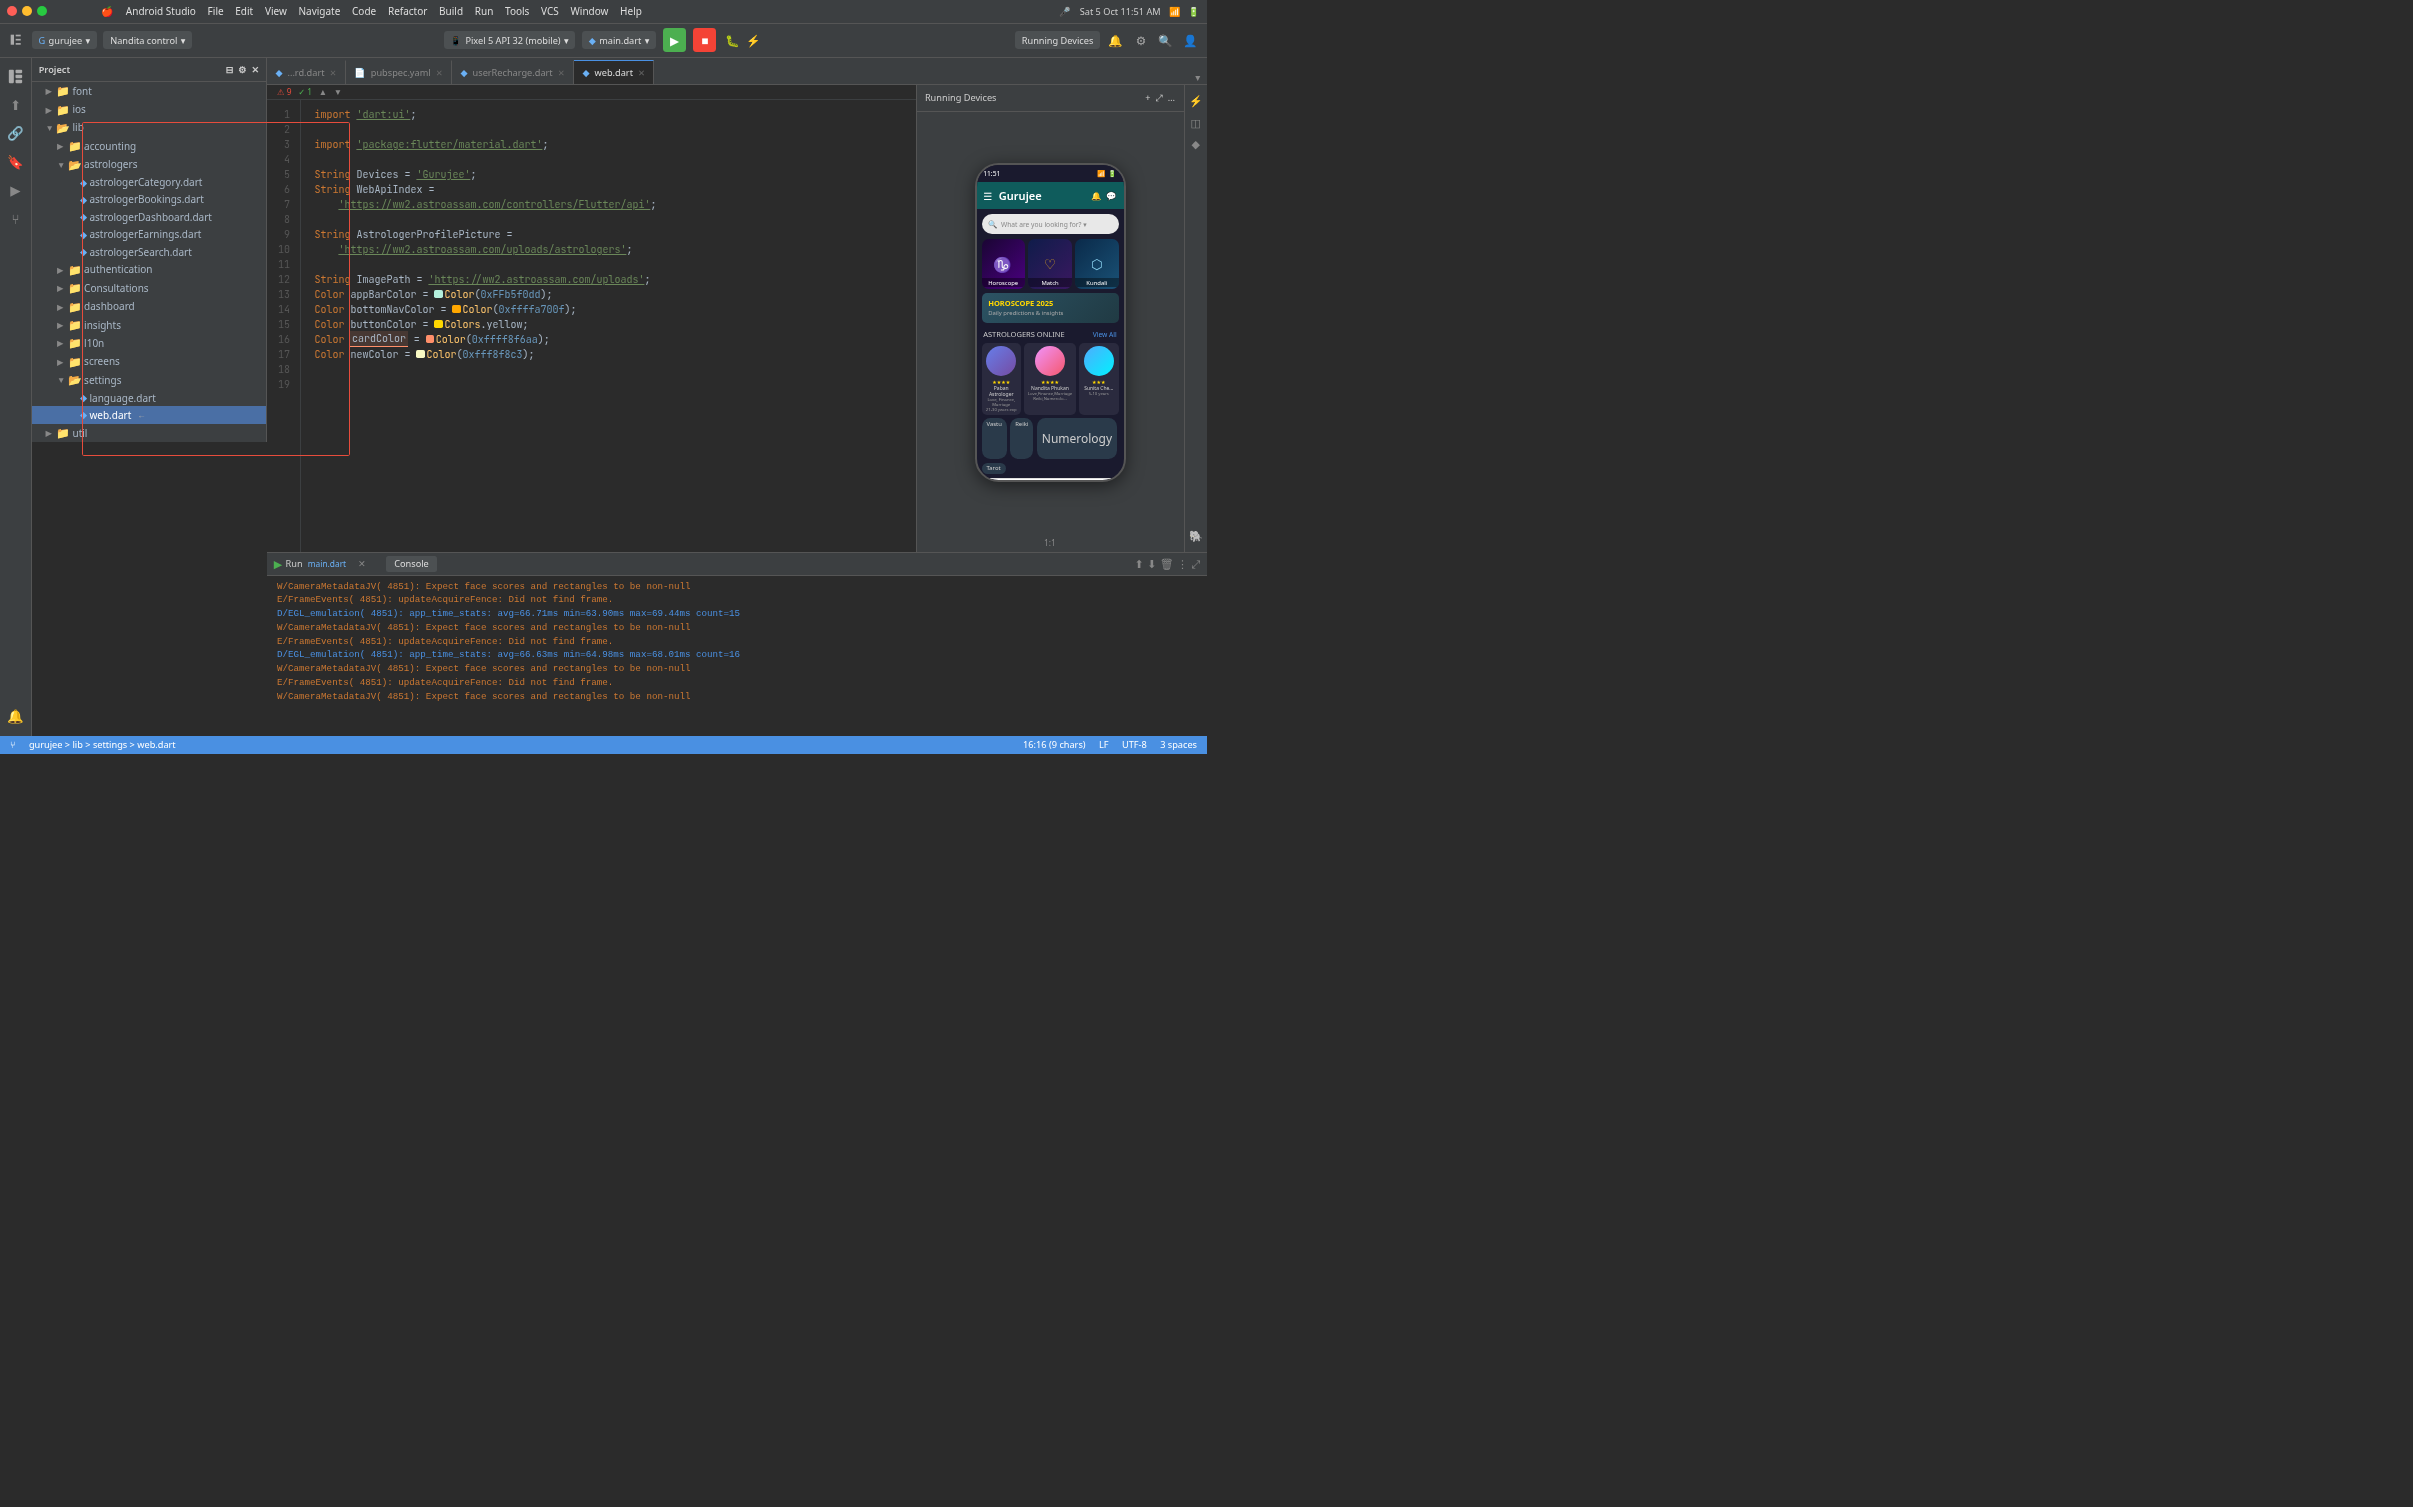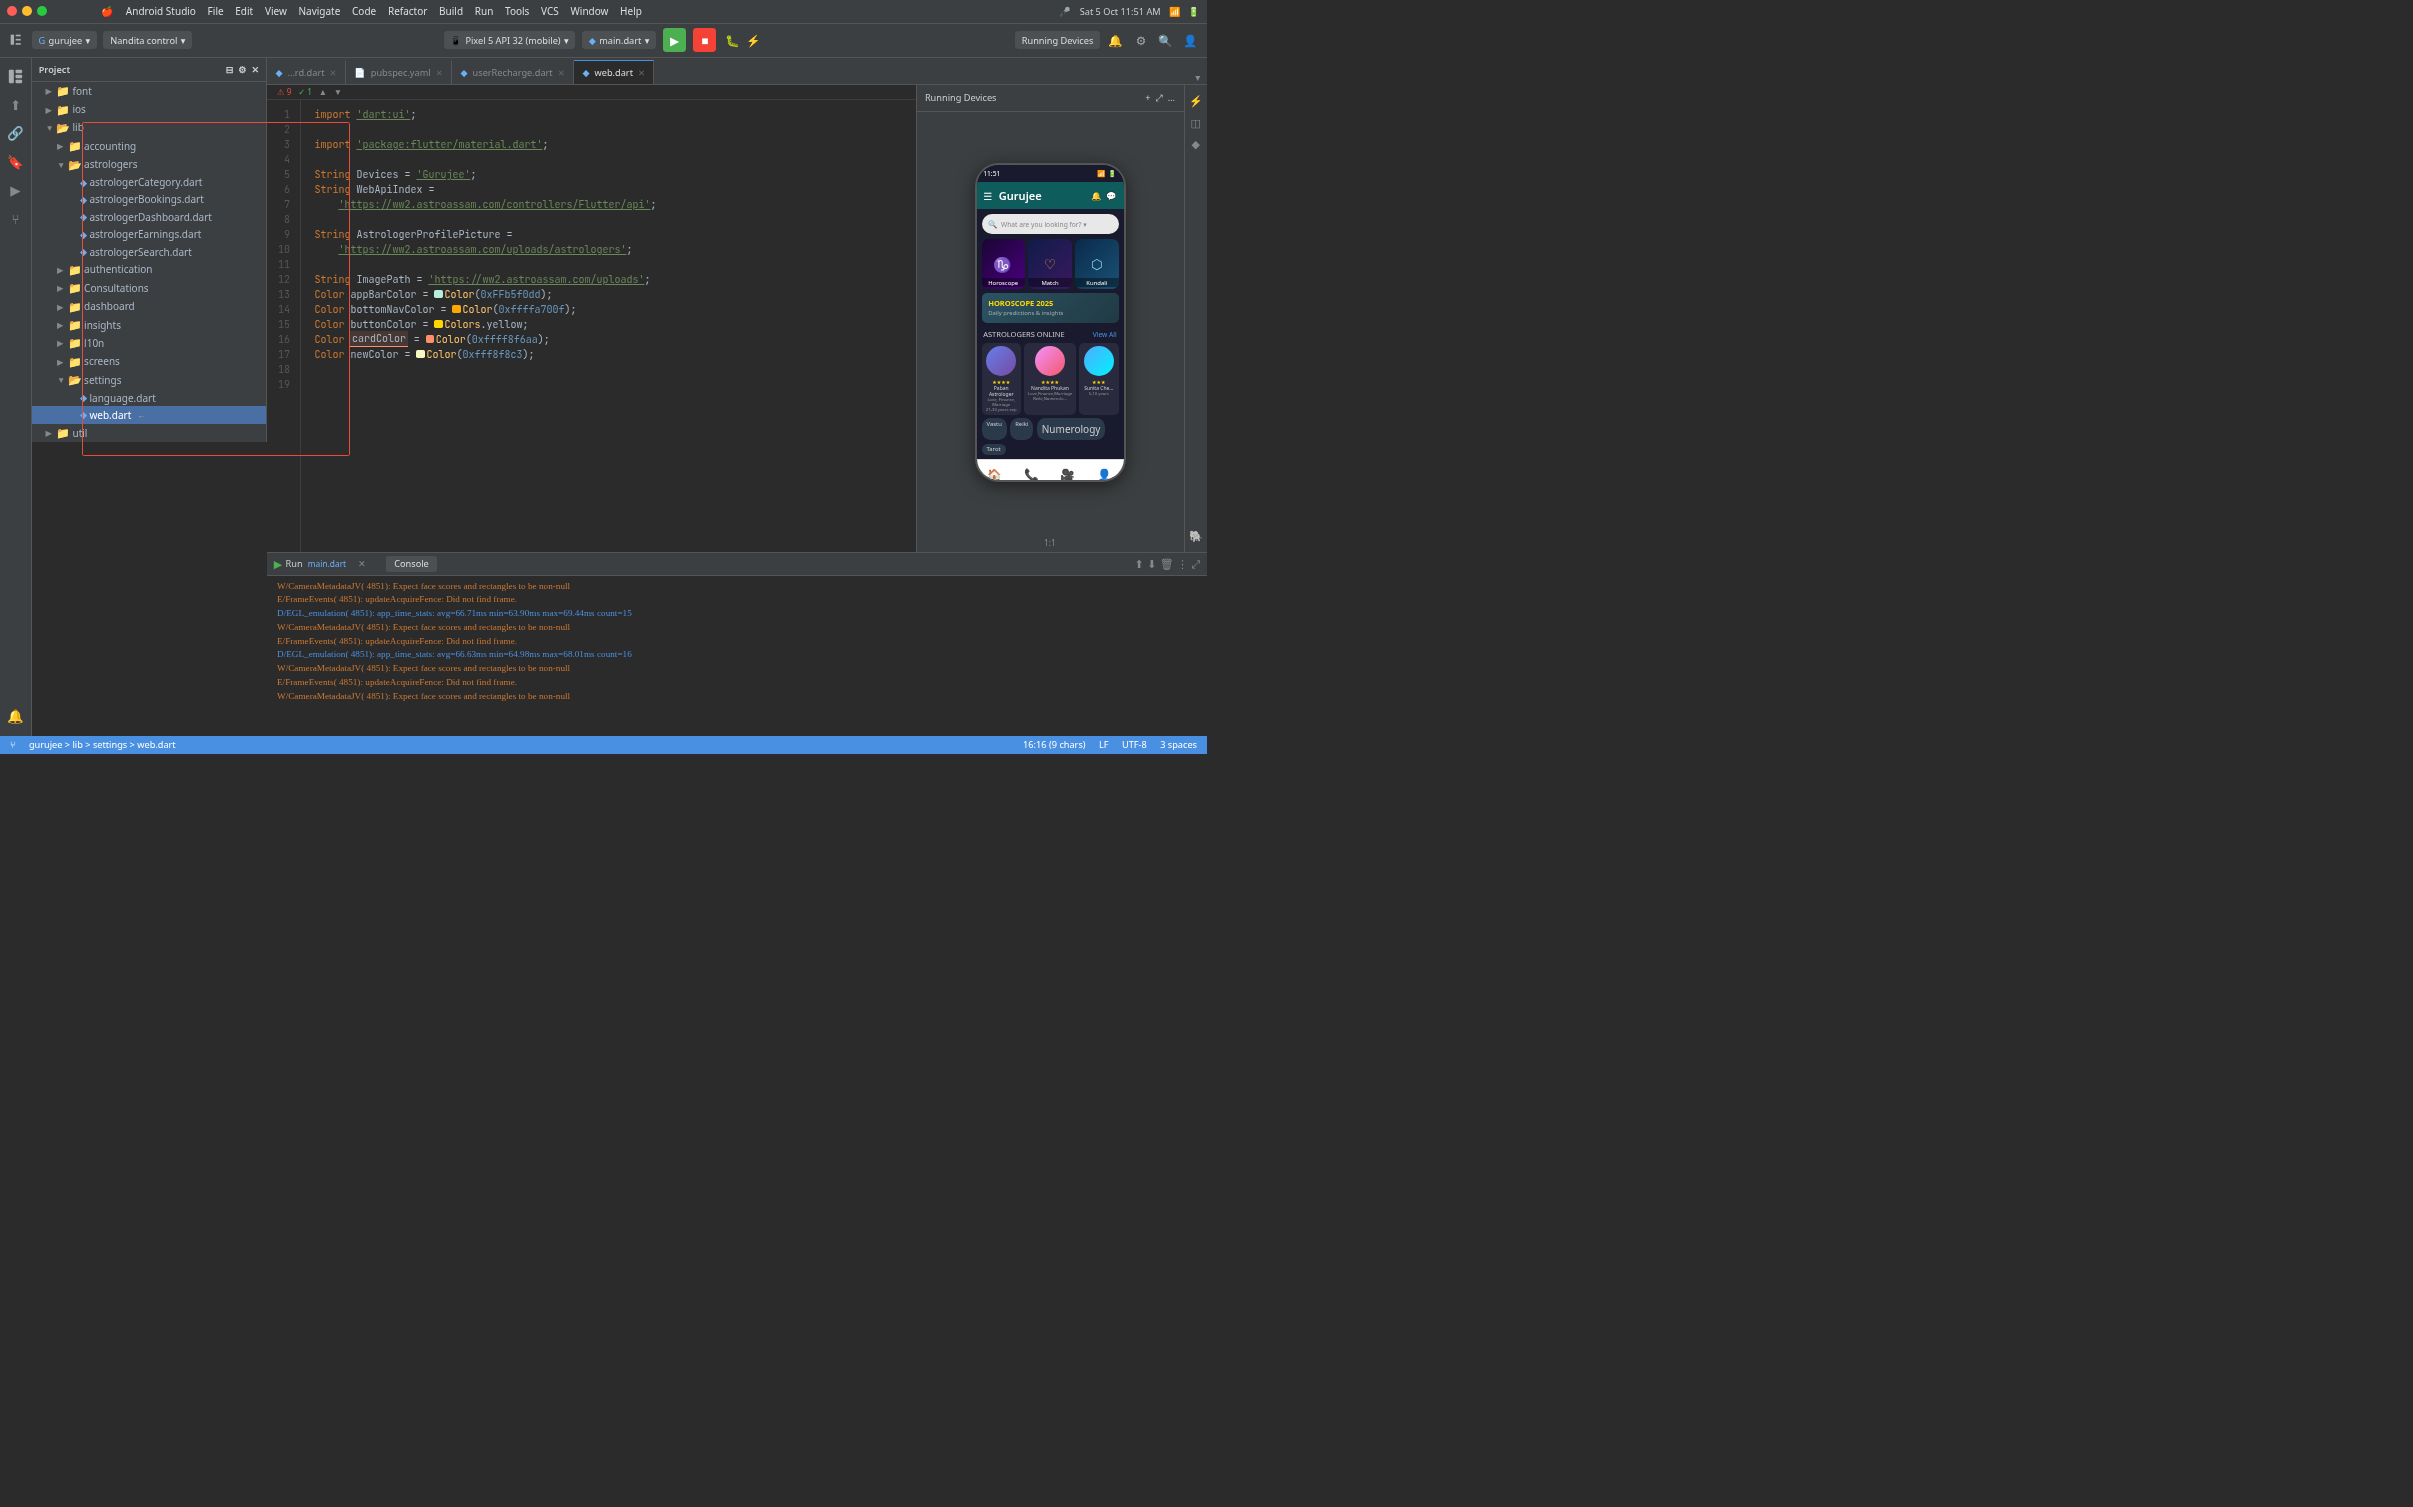--- a/index.html
+++ b/index.html
@@ -412,21 +412,21 @@
       font-size: 9.2px;
       color: #888;
       cursor: pointer;
       border-radius: 2.5px;
     }
     .bottom-tab.active { color: #ddd; background: #4c5052; }
     .console-output {
       flex: 1;
       overflow-y: auto;
       padding: 3.4px 10px;
-      font-family: Liberation Serif, serif;
+      font-family: Liberation Mono, monospace;
       font-size: 9.2px;
       line-height: 1.5;
     }
     .console-line { color: #a9b7c6; }
     .console-line.warn { color: #cc7832; }
     .console-line.error { color: #cc7832; }
     .console-line.info { color: #4a90e2; }
 
     
     .status-bar {
@@ -923,21 +923,21 @@
                   <div class="stars">★★★</div>
                   <div class="astrologer-name">Sunita Che...</div>
                   <div class="astrologer-spec"></div>
                   <div class="astrologer-spec">5-10 years</div>
                 </div>
               </div>
 
               <div style="display:flex;gap:3.4px;padding:3.4px 5px;flex-wrap:wrap;">
                 <span style="background:#2a3a4a;color:#ccc;font-size:5.9px;padding:1.7px 5px;border-radius:8.4px;">Vastu</span>
                 <span style="background:#2a3a4a;color:#ccc;font-size:5.9px;padding:1.7px 5px;border-radius:8.4px;">Reiki</span>
-                <span style="background:#2a3a4a;color:#ccc;font-size:10px;padding:4px 5px;border-radius:8.4px;">Numerology</span>
+                <span style="background:#2a3a4a;color:#ccc;font-size:12px;padding:12px 5px;border-radius:8.4px;">Numerology</span>
                 <span style="background:#2a3a4a;color:#ccc;font-size:5.9px;padding:1.7px 5px;border-radius:8.4px;">Tarot</span>
               </div>
 
               <div class="phone-bottom-nav">
                 <div class="bottom-nav-item active">
                   <div class="bottom-nav-icon">🏠</div>
                   <div class="bottom-nav-label">Home</div>
                 </div>
                 <div class="bottom-nav-item">
                   <div class="bottom-nav-icon">📞</div>

